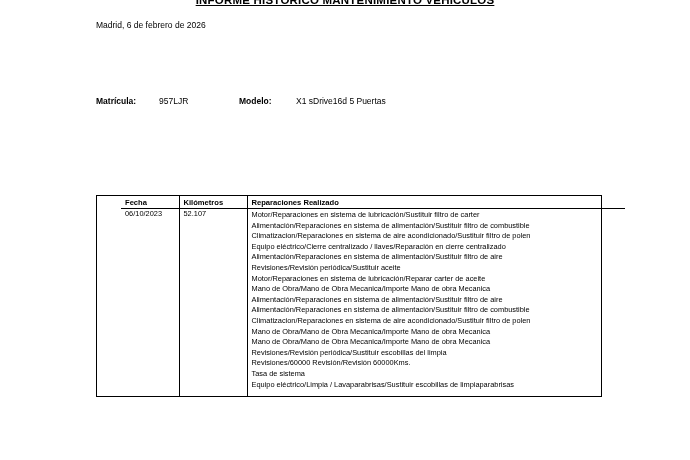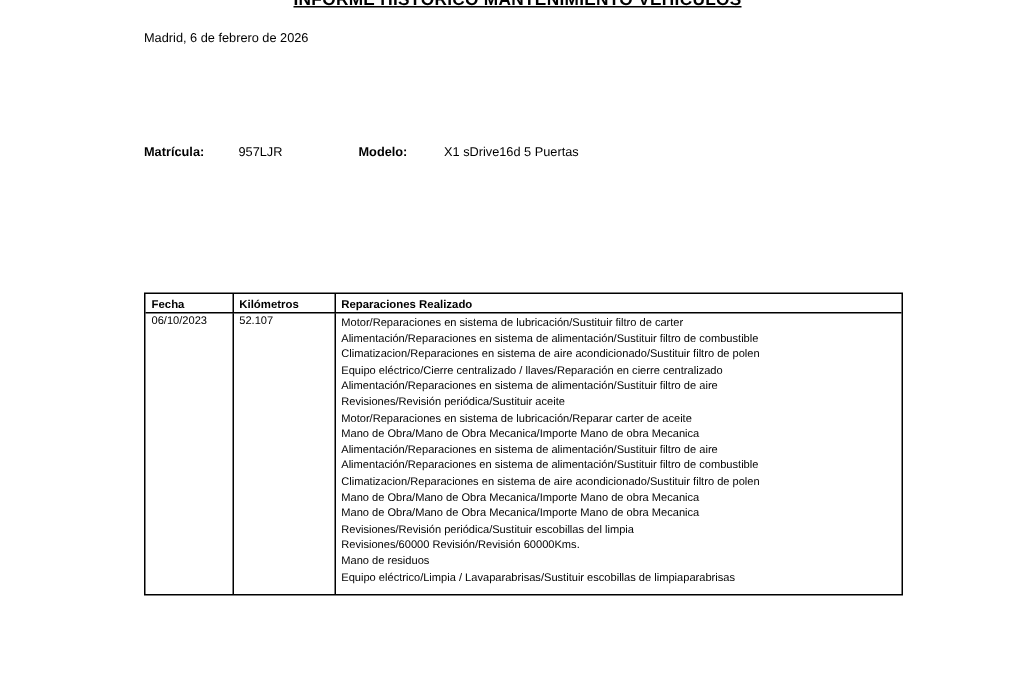--- a/index.html
+++ b/index.html
@@ -66,20 +66,21 @@
     width: 506px;
     border: 1px solid #000000;
     box-sizing: border-box;
     background: #ffffff;
   }
   table.hist {
     border-collapse: collapse;
     width: 100%;
     table-layout: fixed;
     font-size: 7.4px;
+    margin-left: 24px;
   }
   table.hist th {
     text-align: left;
     font-weight: bold;
     font-size: 7.6px;
     padding: 1.5px 3px 1.5px 4px;
     border-bottom: 1px solid #000000;
     vertical-align: top;
   }
   table.hist td {
@@ -154,21 +155,21 @@
                 <li>Revisiones/Revisión periódica/Sustituir aceite</li>
                 <li>Motor/Reparaciones en sistema de lubricación/Reparar carter de aceite</li>
                 <li>Mano de Obra/Mano de Obra Mecanica/Importe Mano de obra Mecanica</li>
                 <li>Alimentación/Reparaciones en sistema de alimentación/Sustituir filtro de aire</li>
                 <li>Alimentación/Reparaciones en sistema de alimentación/Sustituir filtro de combustible</li>
                 <li>Climatizacion/Reparaciones en sistema de aire acondicionado/Sustituir filtro de polen</li>
                 <li>Mano de Obra/Mano de Obra Mecanica/Importe Mano de obra Mecanica</li>
                 <li>Mano de Obra/Mano de Obra Mecanica/Importe Mano de obra Mecanica</li>
                 <li>Revisiones/Revisión periódica/Sustituir escobillas del limpia</li>
                 <li>Revisiones/60000 Revisión/Revisión 60000Kms.</li>
-                <li>Mano de residuos</li>
+                <li>Tasa de sistema</li>
                 <li>Equipo eléctrico/Limpia / Lavaparabrisas/Sustituir escobillas de limpiaparabrisas</li>
               </ul>
               <div class="bottom-pad"></div>
             </td>
           </tr>
         </tbody>
     </table>
   </div>
 
 </div>

